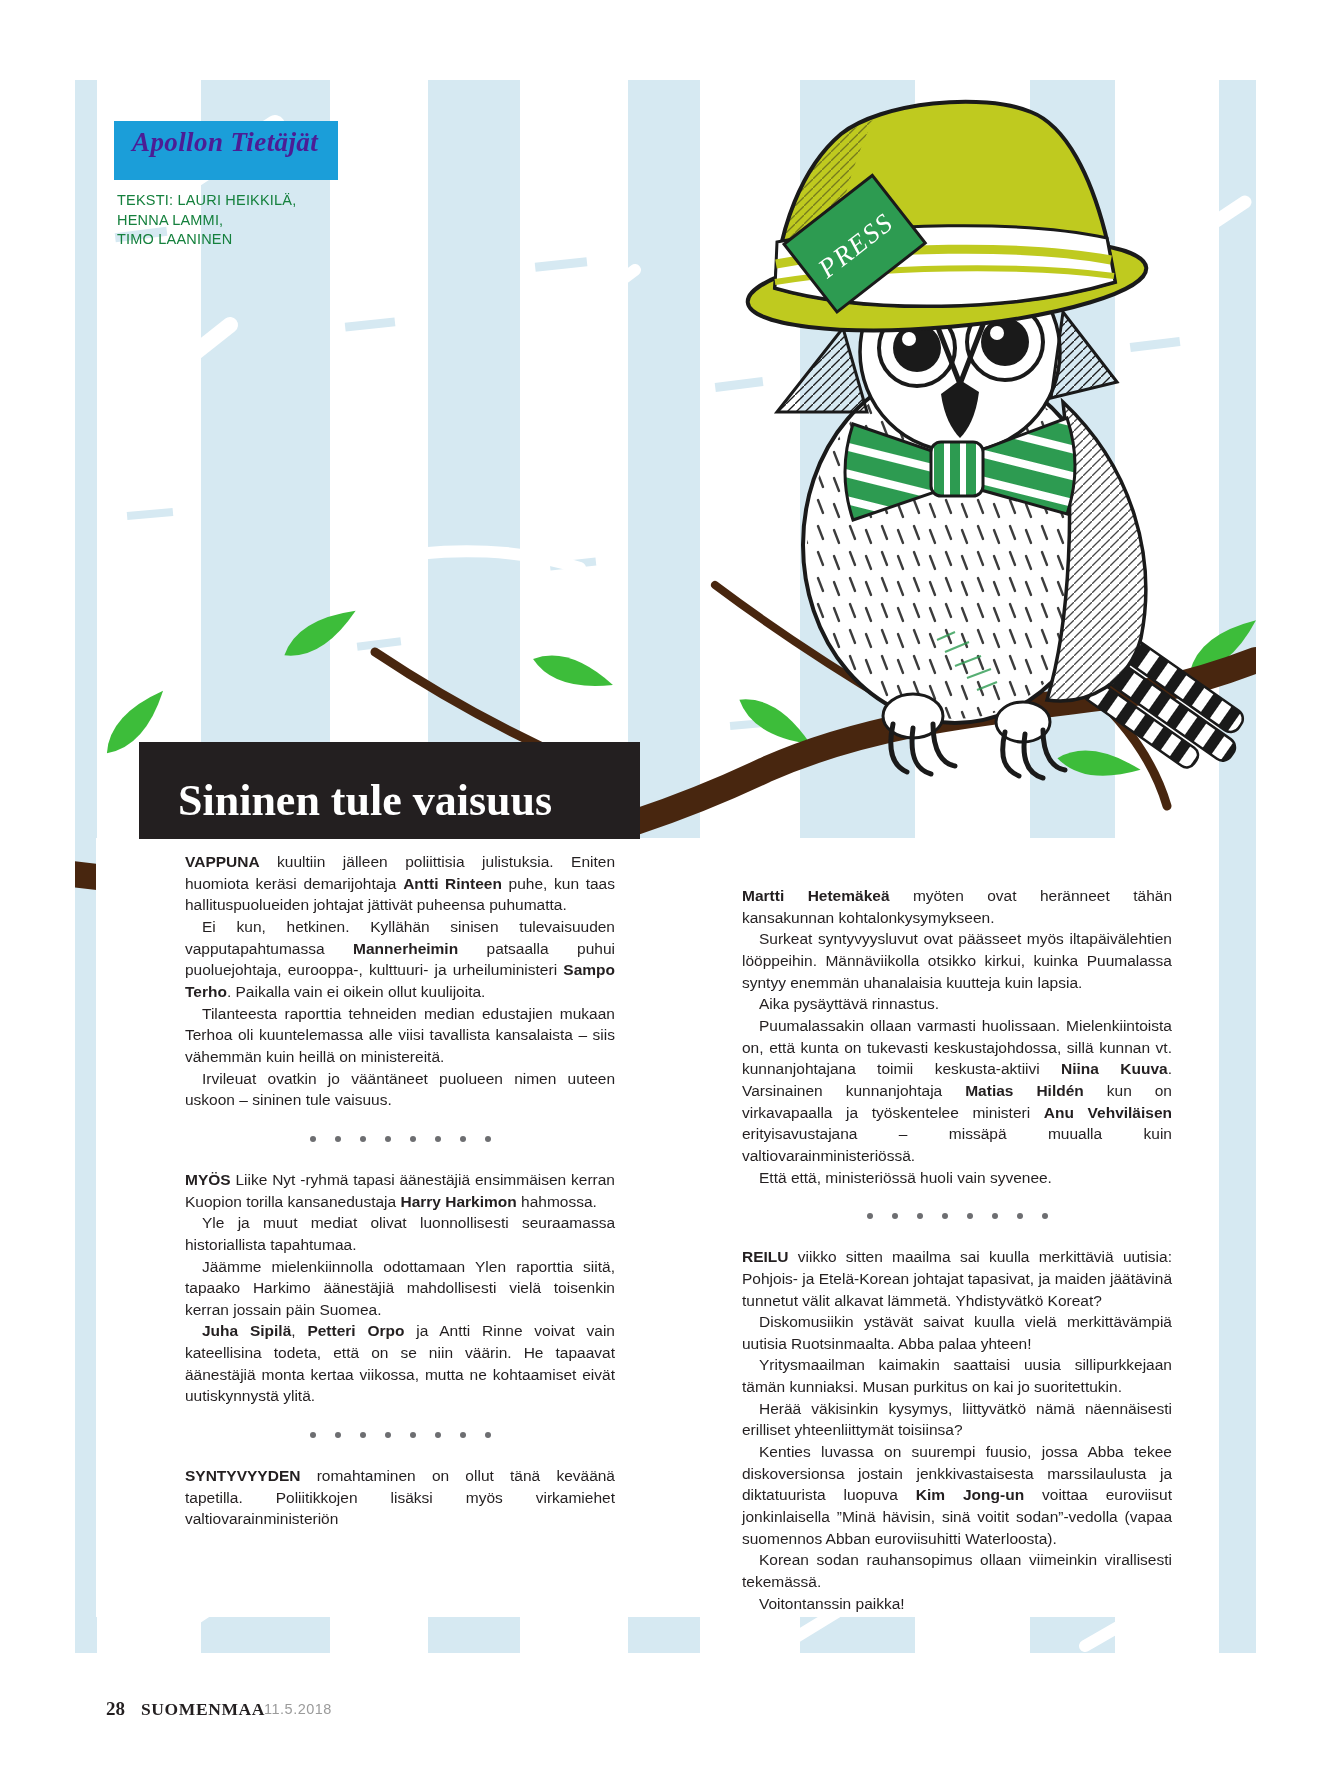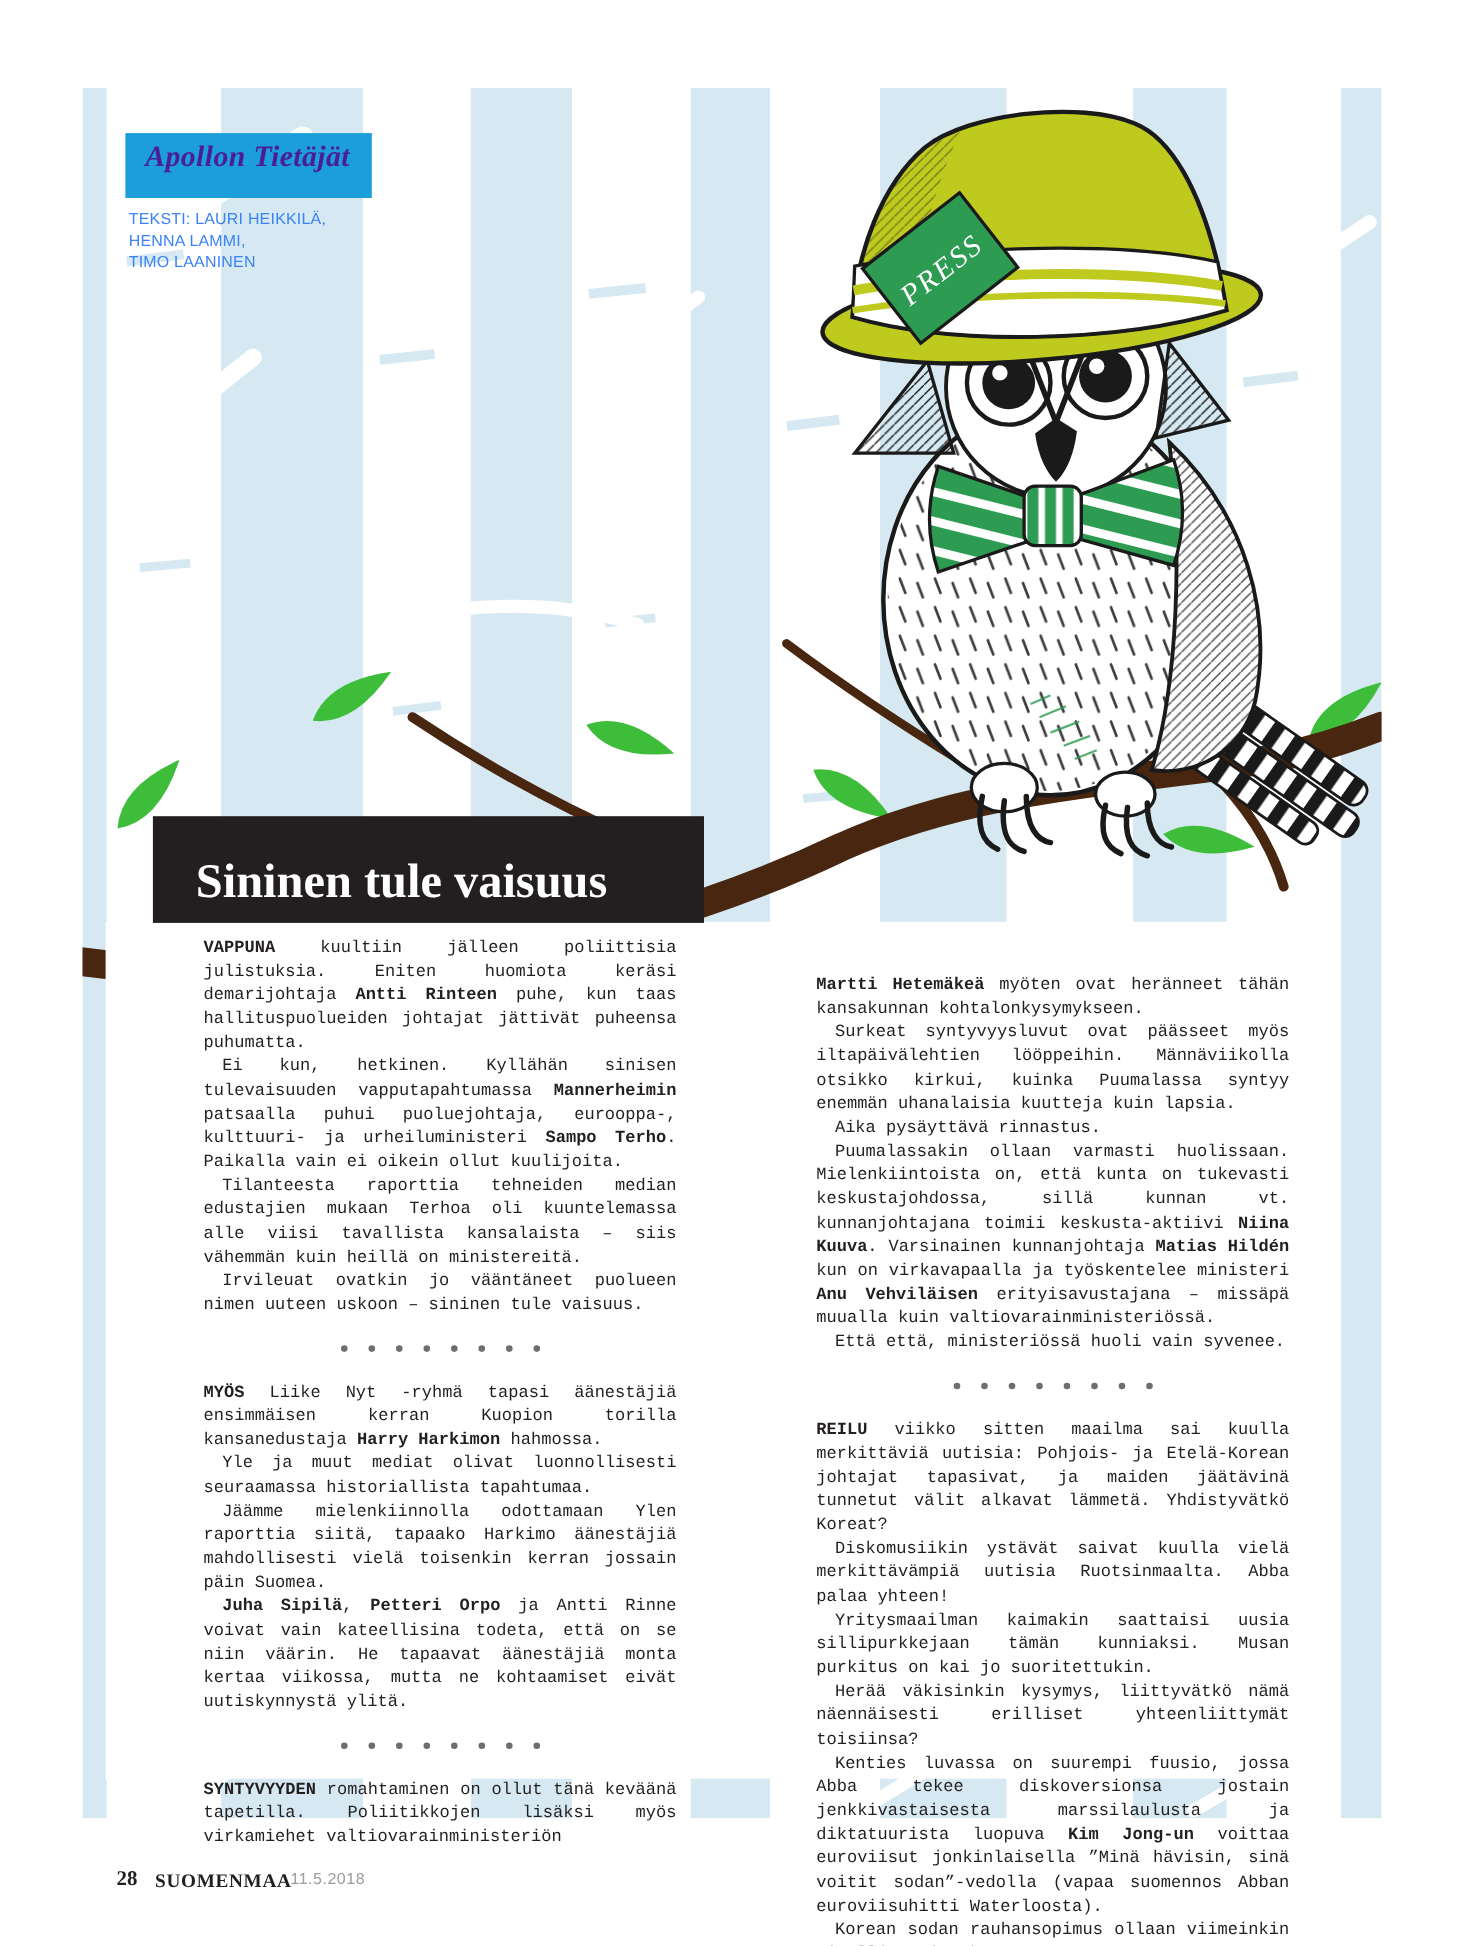--- a/index.html
+++ b/index.html
@@ -3,29 +3,29 @@
 <meta charset="utf-8">
 <style>
   html,body{margin:0;padding:0;background:#ffffff;}
   .page{position:relative;width:1341px;height:1769px;background:#ffffff;overflow:hidden;
         font-family:"Liberation Sans",sans-serif;color:#231f20;}
   .illustration{position:absolute;left:75px;top:80px;z-index:0;}
   .section-badge{position:absolute;left:78px;top:121px;z-index:3;background:#1b9ed9;color:#4c1d95;
         font-family:"Liberation Serif",serif;font-style:italic;font-weight:700;font-size:27px;
         line-height:43px;padding:0 20px 16px 18px;letter-spacing:.4px;margin-left:36px;}
   .credits{position:absolute;left:117px;top:191px;z-index:3;font-size:14.5px;line-height:19.5px;
-        font-weight:400;letter-spacing:.2px;color:#3b82f6;}
+        font-weight:400;letter-spacing:.2px;color:#15803d;}
   .banner{position:absolute;left:139px;top:742px;width:501px;height:97px;background:#231f20;z-index:2;}
   .banner h1{margin:12px;padding:25px 0 0 27px;color:#ffffff;font-family:"Liberation Serif",serif;
         font-weight:700;font-size:44px;line-height:1;letter-spacing:0;}
   .panel{position:absolute;left:96px;top:838px;width:1123px;height:779px;background:#ffffff;z-index:1;}
   .column{position:absolute;top:851px;width:430px;z-index:3;font-size:15.5px;line-height:21.65px;
         text-align:justify;color:#231f20;}
   .col1{left:185px;} .col2{left:742px;margin-top:34px;}
-  .para{margin:0;font-family:Liberation Mono, monospace;}
+  .para{margin:0;}
   .para.indent{text-indent:17px;}
   .para strong{font-weight:700;}
   .separator{display:flex;justify-content:center;gap:19px;margin:25px 0 27px 0;}
   .dot{width:6px;height:6px;border-radius:50%;background:#6d6e71;flex:0 0 auto;}
   .footer-pagenum{position:absolute;left:106px;top:1698px;z-index:3;font-family:"Liberation Serif",serif;
         font-weight:700;font-size:19px;}
   .footer-mag{position:absolute;left:141px;top:1699px;z-index:3;font-family:"Liberation Serif",serif;
         font-weight:700;font-size:17.5px;letter-spacing:.6px;}
   .footer-date{position:absolute;left:264px;top:1701px;z-index:3;font-size:14.5px;letter-spacing:.5px;
         color:#9b9b9b;}

